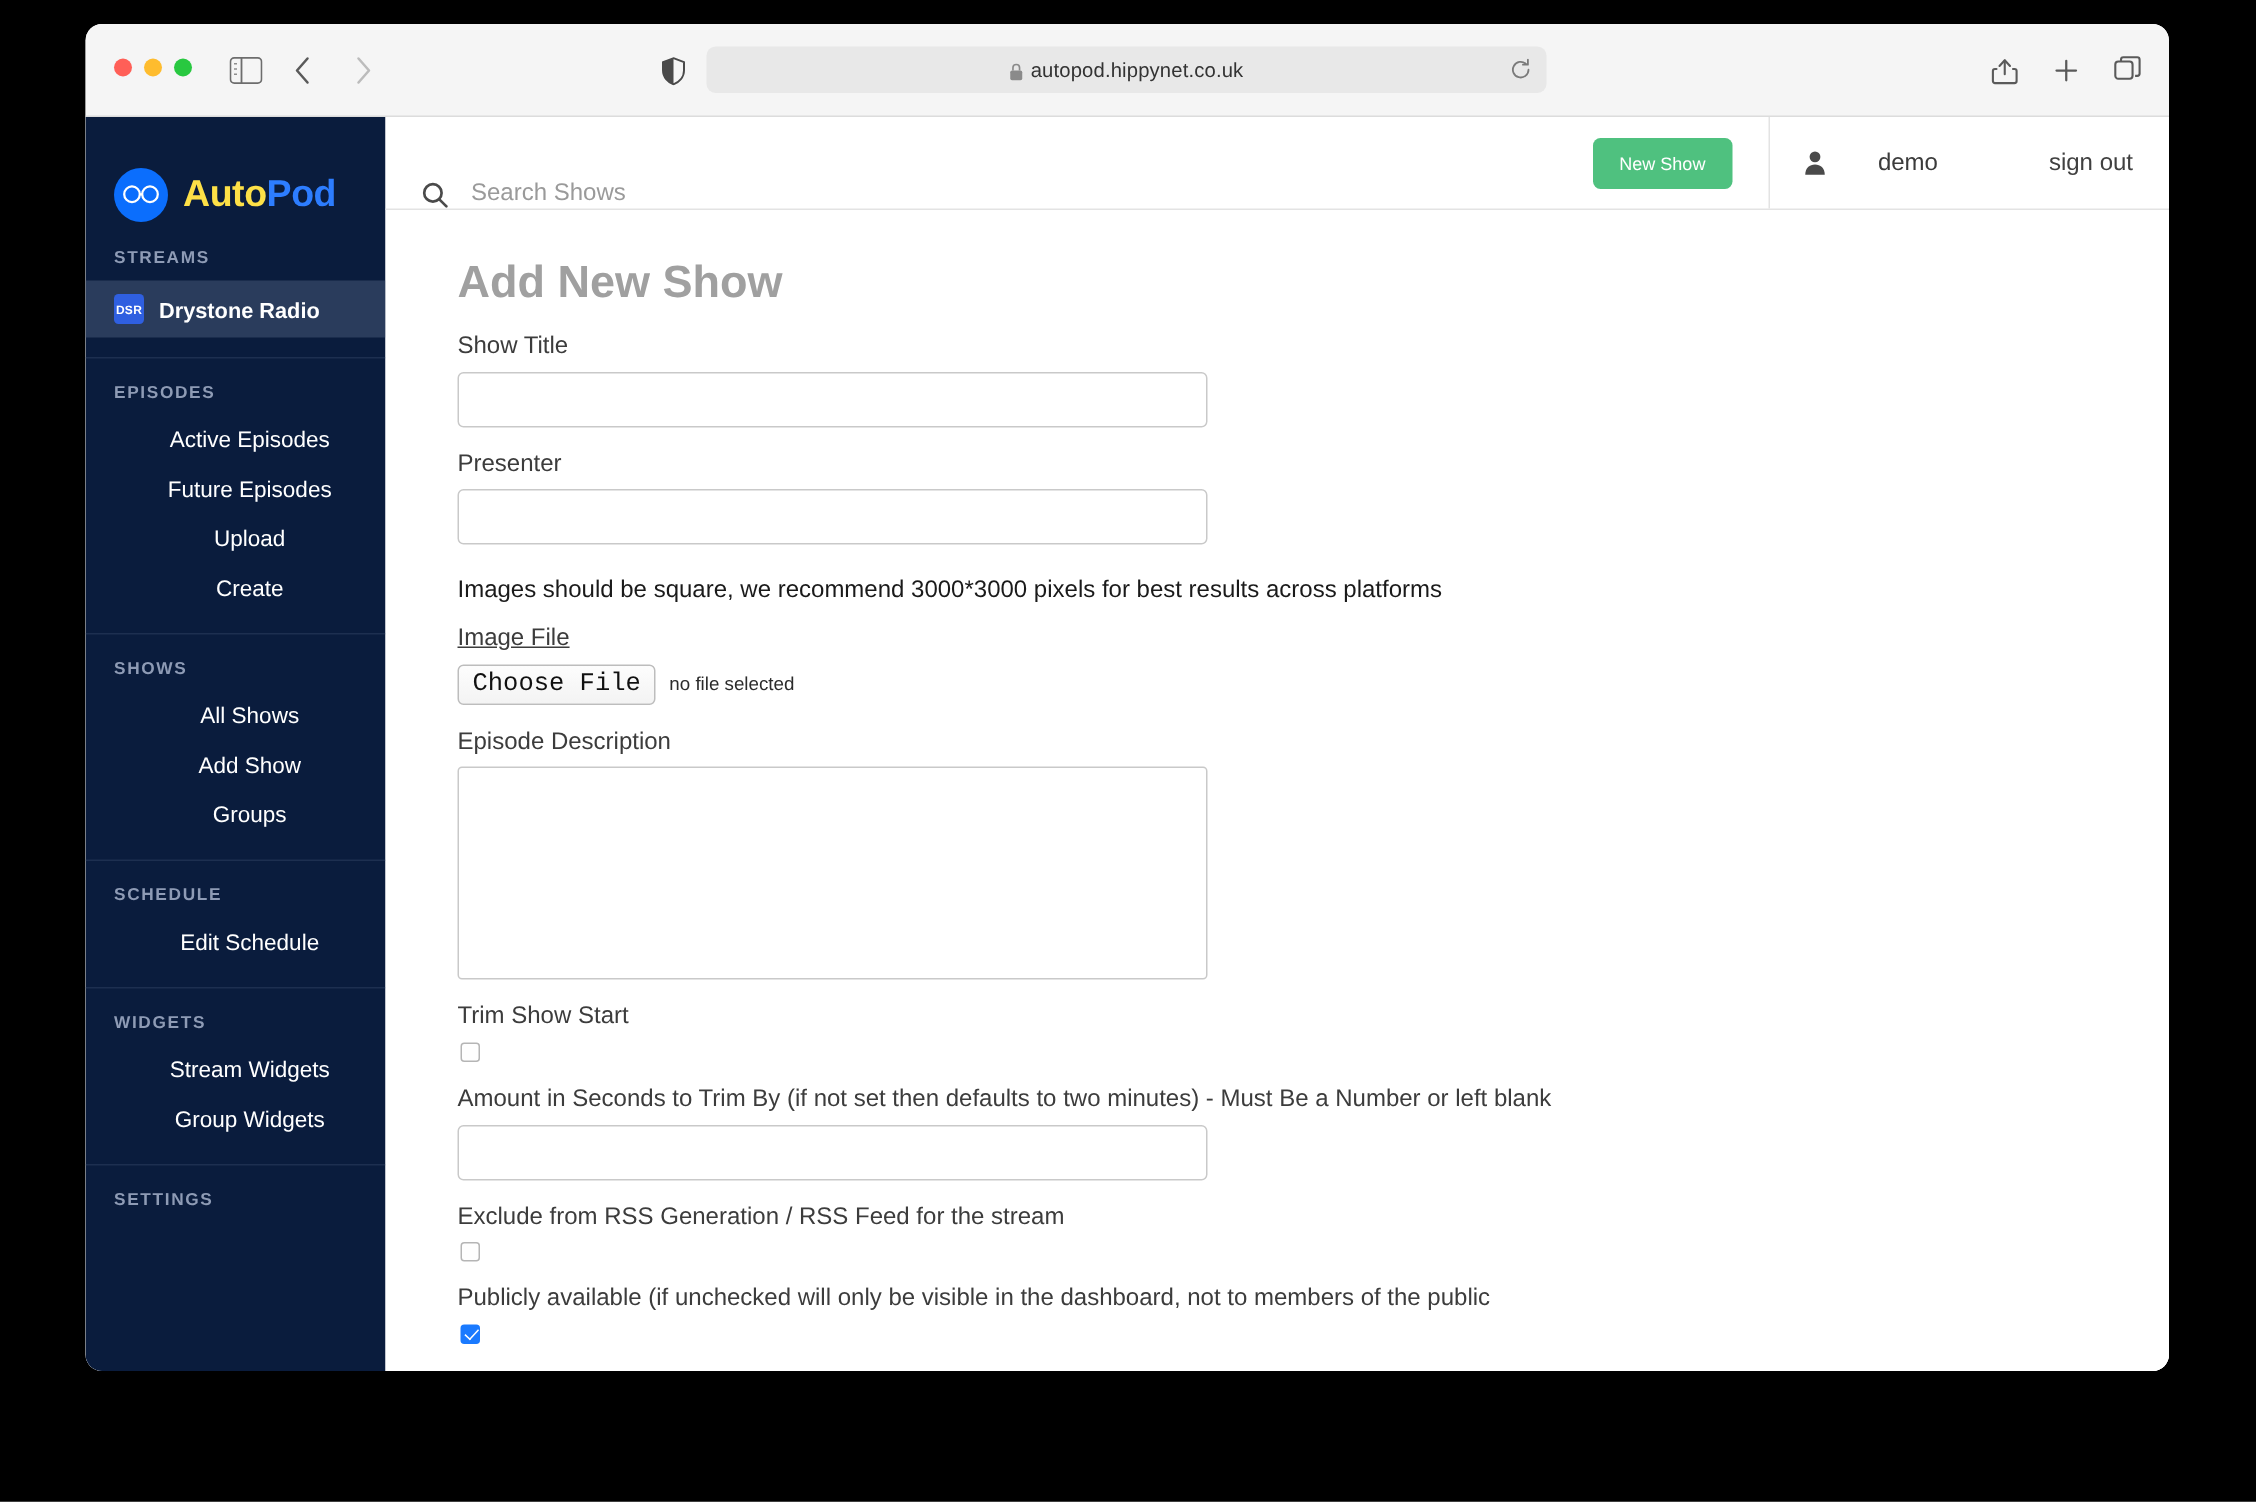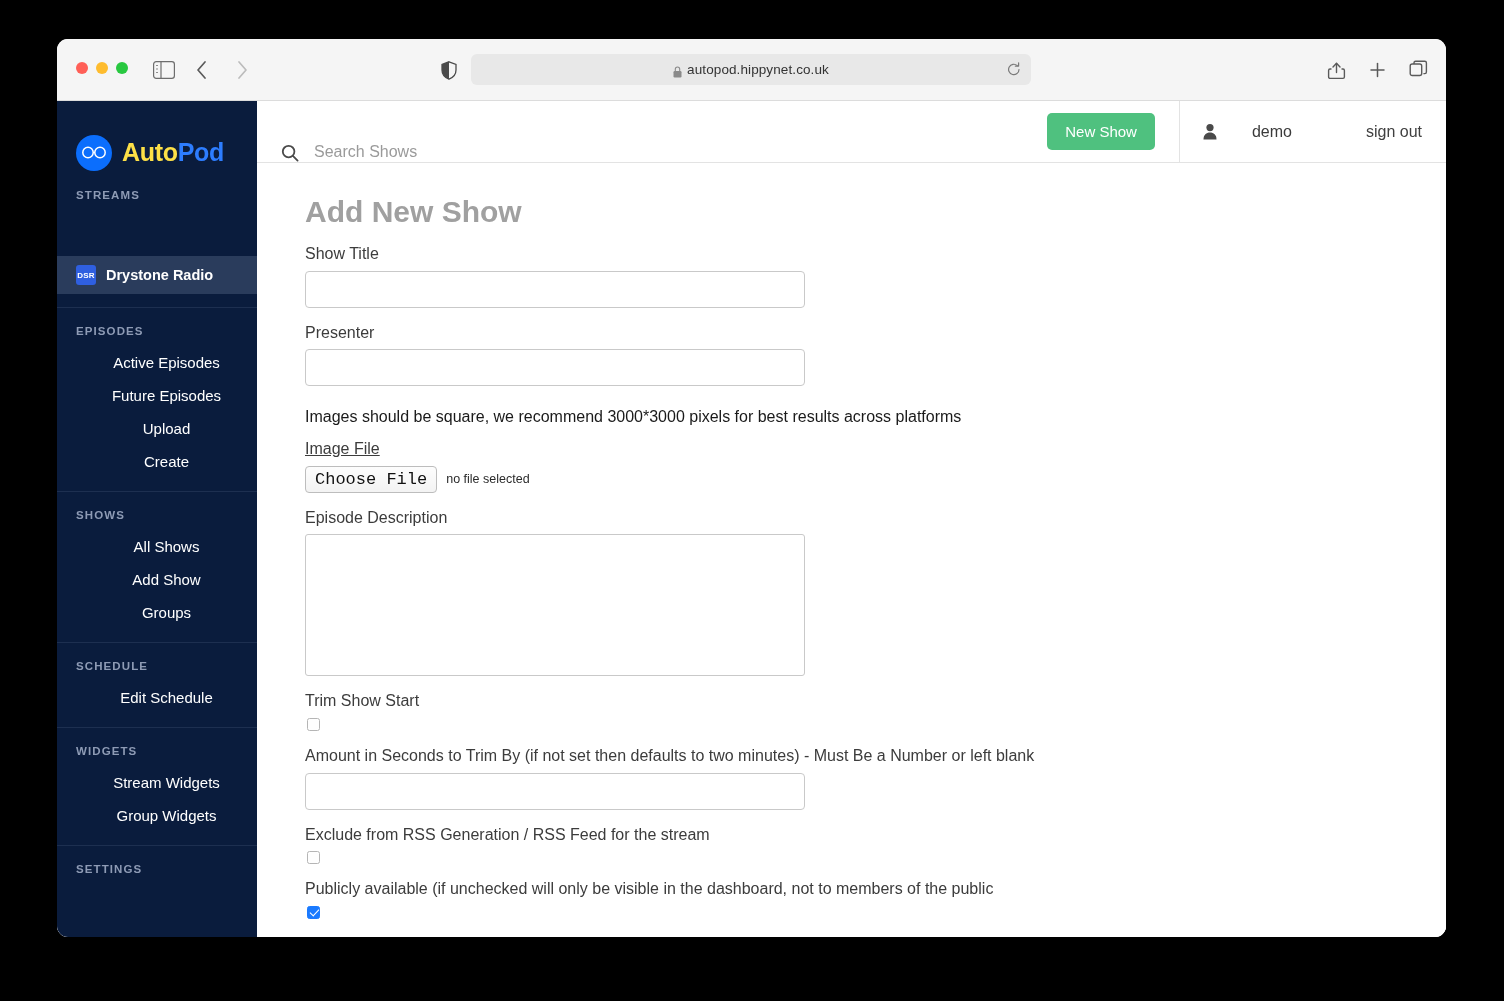--- a/index.html
+++ b/index.html
@@ -7,21 +7,21 @@
     margin: 0; padding: 0;
     width: 1504px; height: 1001px;
     background: #000000;
     font-family: "Liberation Sans", sans-serif;
     overflow: hidden;
   }
 
   
   .browser-window {
     position: absolute;
-    left: 57px; top: 39px;
+    left: 57px; top: 16px;
     width: 1389px; height: 898px;
     background: #ffffff;
     border-radius: 11px;
     overflow: hidden;
   }
 
   
   .browser-toolbar {
     position: relative;
     height: 62px;
@@ -122,26 +122,25 @@
   }
   .side-section.first { border-top: none; padding-top: 8px; }
   .side-heading {
     font-size: 11.5px;
     font-weight: bold;
     letter-spacing: 1.1px;
     color: #8e9bb5;
     padding: 0 0 9px 19px;
   }
   .side-row {
-    display: flex; align-items: center; gap: 10px;
+    display: flex; align-items: flex-end; gap: 10px;
     padding: 9px 0 9px 19px;
     font-size: 14.5px;
     color: #ffffff;
     cursor: pointer;
-    margin-top: 46px;
   }
   .side-row.active {
     background: #2a3c5c;
     font-weight: bold;
   }
   .stream-badge {
     width: 20px; height: 20px;
     background: #2f5fe0;
     border-radius: 3px;
     color: #ffffff;
@@ -191,21 +190,21 @@
     flex: 1 1 auto;
     background: transparent;
   }
   .search-input::placeholder { color: #9a9a9a; }
 
   .new-show-btn {
     background: #4fc17f;
     color: #ffffff;
     border: none;
     border-radius: 5px;
-    font-size: 15px;
+    font-size: 12px;
     font-family: "Liberation Sans", sans-serif;
     padding: 10px 18px;
     margin-right: 24px;
     cursor: pointer;
   }
   .user-zone {
     display: flex; align-items: center;
     gap: 34px;
     height: 100%;
     padding: 0 24px 0 22px;

